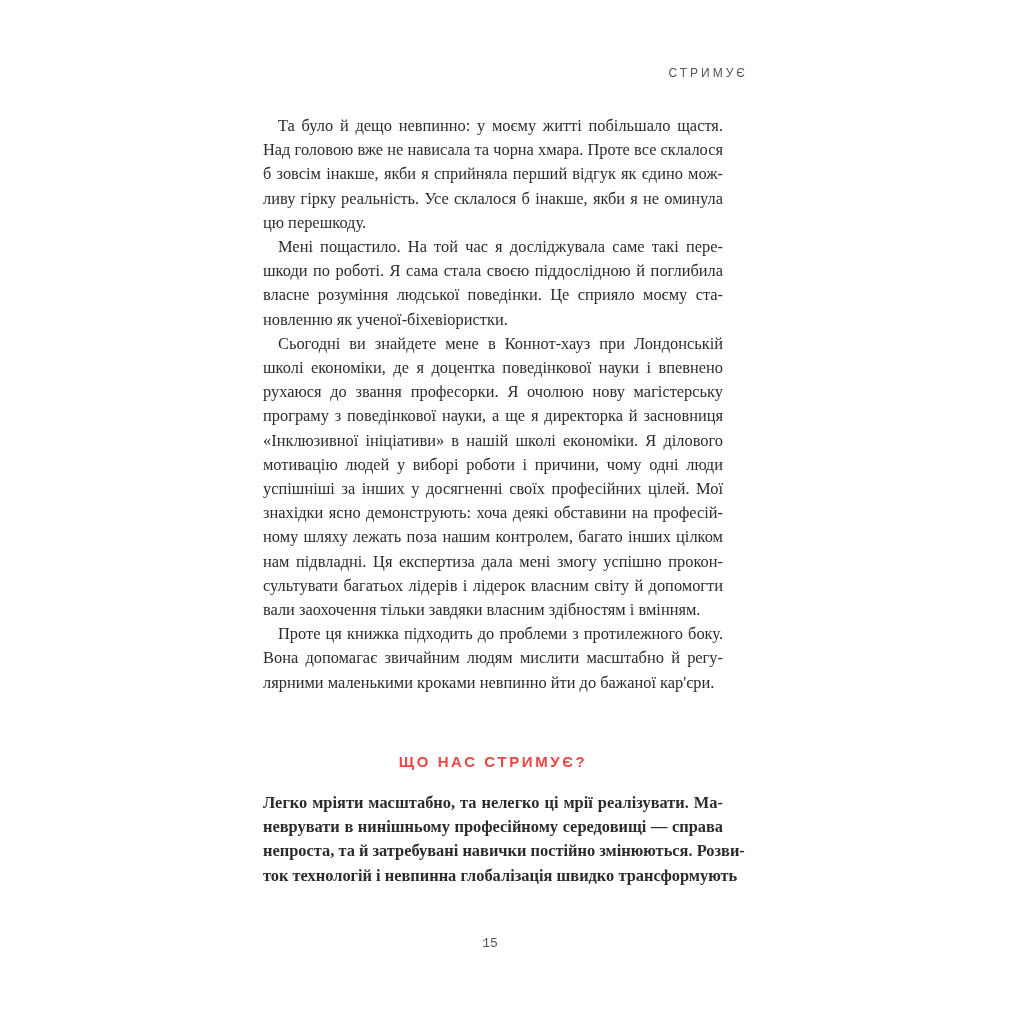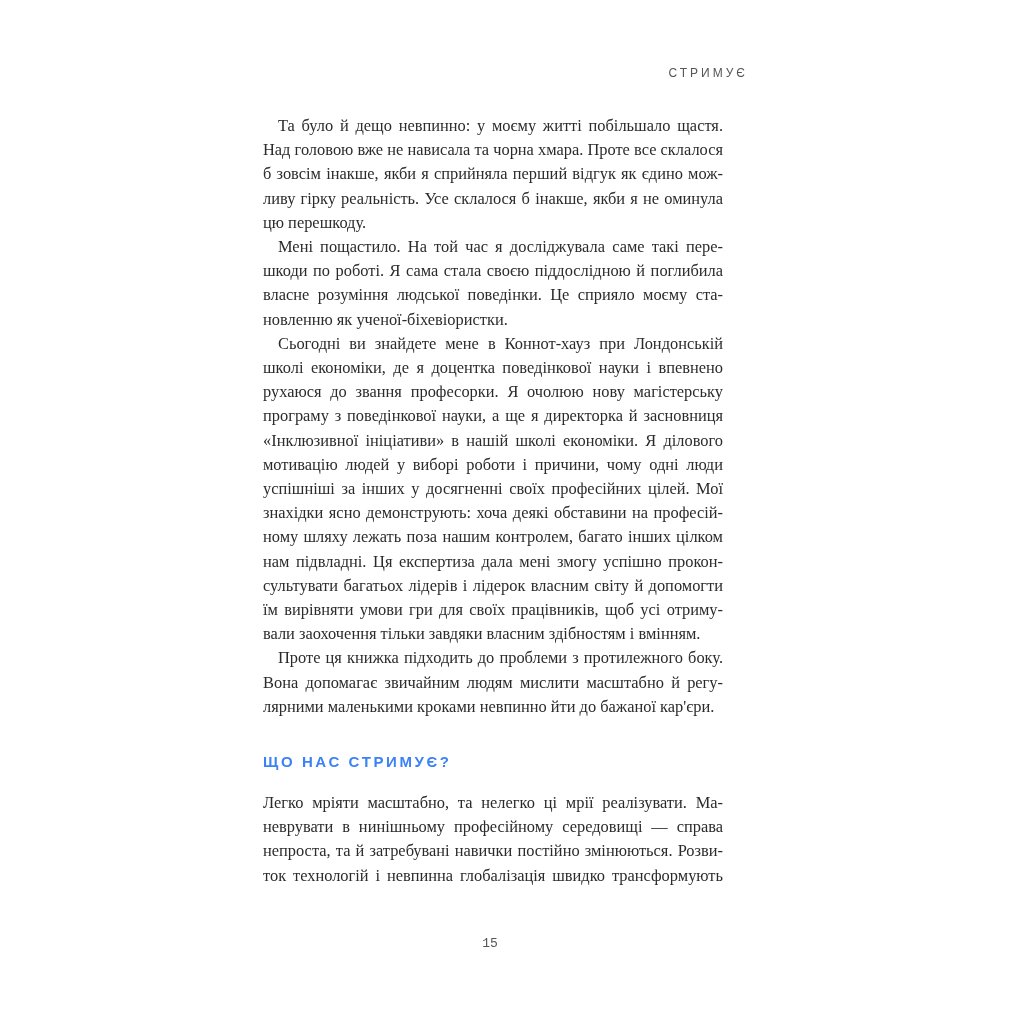--- a/index.html
+++ b/index.html
@@ -18,25 +18,25 @@
     position: absolute; left: 263px; width: 460px;
     font-size: 16.4px; line-height: 24.2px;
     text-align: justify;
   }
   .p1 { top: 114px; }
   .p { margin: 0; text-align: justify; text-align-last: left; }
   .line { display: block; text-align: justify; text-align-last: justify; white-space: nowrap; }
   .line.last { text-align-last: left; }
   .heading {
     position: absolute; top: 753px; left: 263px; width: 460px;
-    text-align: left;
+    text-align: center;
     font-family: "Liberation Sans", "DejaVu Sans", sans-serif;
-    font-weight: bold; font-size: 15px; letter-spacing: 2.6px; color: #3b82f6;
+    font-weight: bold; font-size: 15px; letter-spacing: 2.6px; color: #ef4444;
   }
-  .p2 { top: 791px; }
+  .p2 { top: 791px; font-weight: bold; }
   .folio {
     position: absolute; top: 936px; left: 0; width: 980px; text-align: center;
     font-family: Liberation Mono, monospace;
     font-size: 13px; color: #555;
   }
 </style>
 </head>
 <body>
 
 <div class="running-head">СТРИМУЄ</div>
@@ -60,21 +60,20 @@
     <span class="line">школі економіки, де я доцентка поведінкової науки і впевнено</span>
     <span class="line">рухаюся до звання професорки. Я очолюю нову магістерську</span>
     <span class="line">програму з поведінкової науки, а ще я директорка й засновниця</span>
     <span class="line">«Інклюзивної ініціативи» в нашій школі економіки. Я ділового</span>
     <span class="line">мотивацію людей у виборі роботи і причини, чому одні люди</span>
     <span class="line">успішніші за інших у досягненні своїх професійних цілей. Мої</span>
     <span class="line">знахідки ясно демонструють: хоча деякі обставини на професій-</span>
     <span class="line">ному шляху лежать поза нашим контролем, багато інших цілком</span>
     <span class="line">нам підвладні. Ця експертиза дала мені змогу успішно прокон-</span>
     <span class="line">сультувати багатьох лідерів і лідерок власним світу й допомогти</span>
-    <span class="line">їм вирівняти умови гри для своїх працівників, щоб усі отриму-</span>
     <span class="line last">вали заохочення тільки завдяки власним здібностям і вмінням.</span>
   </div>
   <div class="p">
     <span class="line" style="padding-left:15px">Проте ця книжка підходить до проблеми з протилежного боку.</span>
     <span class="line">Вона допомагає звичайним людям мислити масштабно й регу-</span>
     <span class="line last">лярними маленькими кроками невпинно йти до бажаної кар'єри.</span>
   </div>
 </div>
 
 <div class="heading">ЩО НАС СТРИМУЄ?</div>

